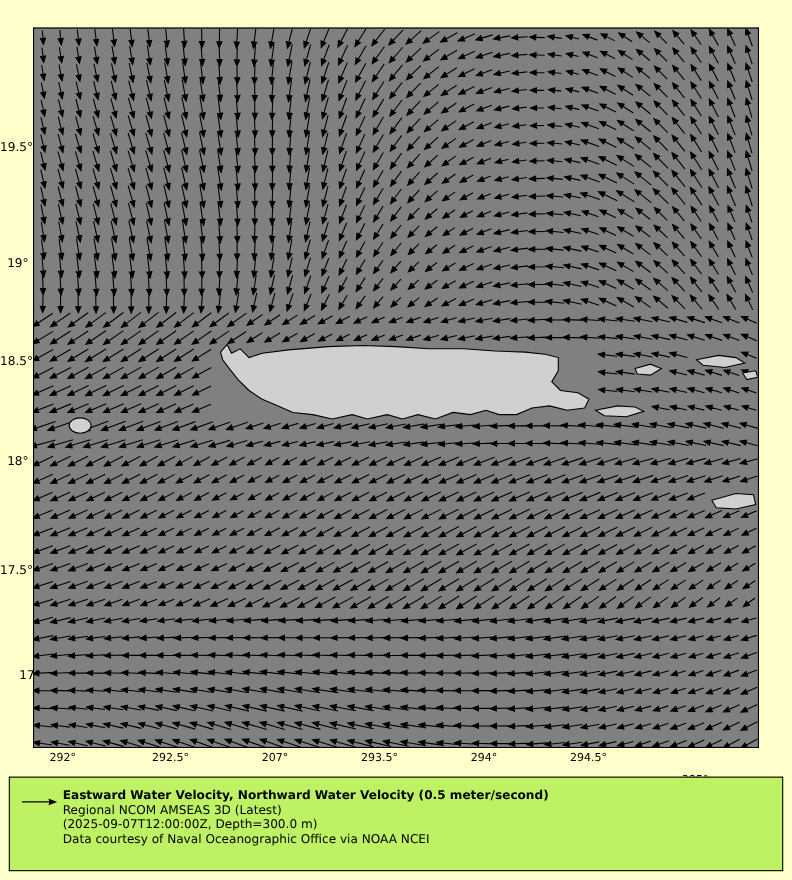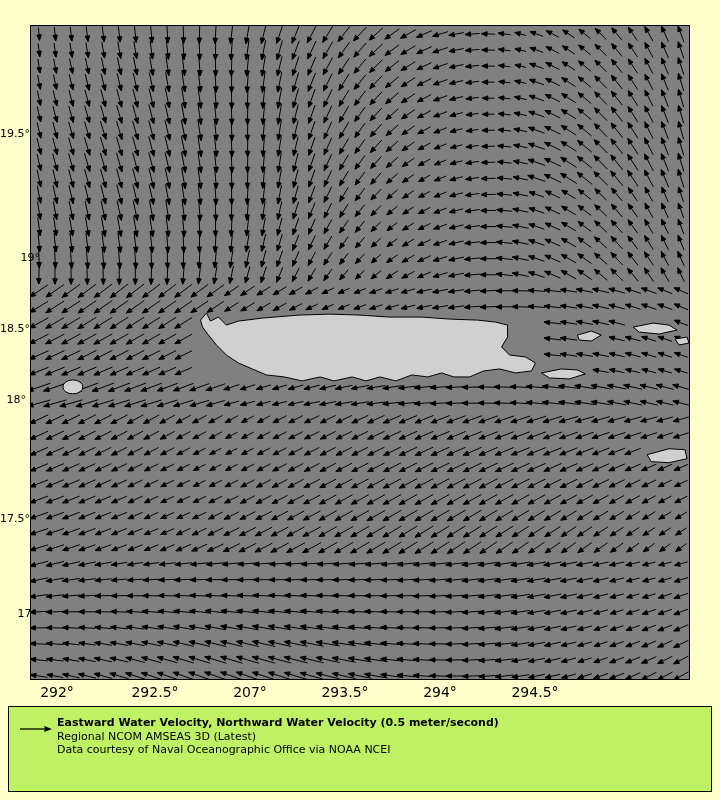--- a/index.html
+++ b/index.html
@@ -25,21 +25,21 @@
   #land{position:absolute;left:0;top:0;width:100%;height:100%;}
   .ytick-wrap{position:absolute;left:0;top:0;width:692px;height:800px;margin-top:15px;}
   .ylabel{
     position:absolute;
     font-size:11px;color:#000;white-space:nowrap;
     text-align:right;
   }
   .xlabel{
     position:absolute;
     top:684px;
-    font-size:14px;color:#000;white-space:nowrap;
+    font-size:10px;color:#000;white-space:nowrap;
     transform:translateX(-50%);
   }
 
   
   #legend{
     position:absolute;
     left:8px;top:706px;
     width:704px;height:86px;
     border:1px solid #000;
     background:#bef264;
@@ -70,23 +70,23 @@
       <polygon fill="#d0d0d0" stroke="#000" stroke-width="1" points="548,310 562,306 572,310 562,316 550,315"></polygon>
 
       <polygon fill="#d0d0d0" stroke="#000" stroke-width="1" points="604,302 624,298 640,300 648,305 630,309 610,307"></polygon>
       <polygon fill="#d0d0d0" stroke="#000" stroke-width="1" points="618,430 640,424 656,425 658,434 640,438 622,437"></polygon>
       <polygon fill="#d0d0d0" stroke="#000" stroke-width="1" points="646,314 658,312 660,318 650,320"></polygon>
     </svg>
   </div>
 
   <div class="ytick-wrap">
     <div class="ylabel" style="left:0;width:26px;top:112px;">19.5°</div>
-    <div class="ylabel" style="left:0;width:26px;top:236px;padding-left:14px;">19°</div>
+    <div class="ylabel" style="left:0;width:26px;top:218px;">19°</div>
     <div class="ylabel" style="left:0;width:26px;top:307px;">18.5°</div>
-    <div class="ylabel" style="left:0;width:26px;top:378px;">18°</div>
+    <div class="ylabel" style="left:0;width:26px;top:398px;">18°</div>
     <div class="ylabel" style="left:0;width:26px;top:497px;">17.5°</div>
     <div class="ylabel" style="left:11px;width:26px;top:592px;">17°</div>
   </div>
 
   <div>
     <div class="xlabel" style="left:57px;">292°</div>
     <div class="xlabel" style="left:155px;">292.5°</div>
     <div class="xlabel" style="left:250px;">207°</div>
     <div class="xlabel" style="left:345px;">293.5°</div>
     <div class="xlabel" style="left:440px;">294°</div>
@@ -95,17 +95,18 @@
   </div>
 
   <div id="legend">
     <svg id="legend-arrow" width="34" height="12" viewBox="0 0 34 12">
       <line x1="1" y1="6" x2="30" y2="6" stroke="#000" stroke-width="1.3"></line>
       <polygon points="33,6 25,3 26,6 25,9" fill="#000"></polygon>
     </svg>
     <div id="legend-text">
       <div class="leg-title">Eastward Water Velocity, Northward Water Velocity (0.5 meter/second)</div>
       <div class="leg-line">Regional NCOM AMSEAS 3D (Latest)</div>
+      <div class="leg-line">(2025-09-07T12:00:00Z, Depth=300.0 m)</div>
       <div class="leg-line">Data courtesy of Naval Oceanographic Office via NOAA NCEI</div>
     </div>
   </div>
 
 </div>
 
 </body></html>

